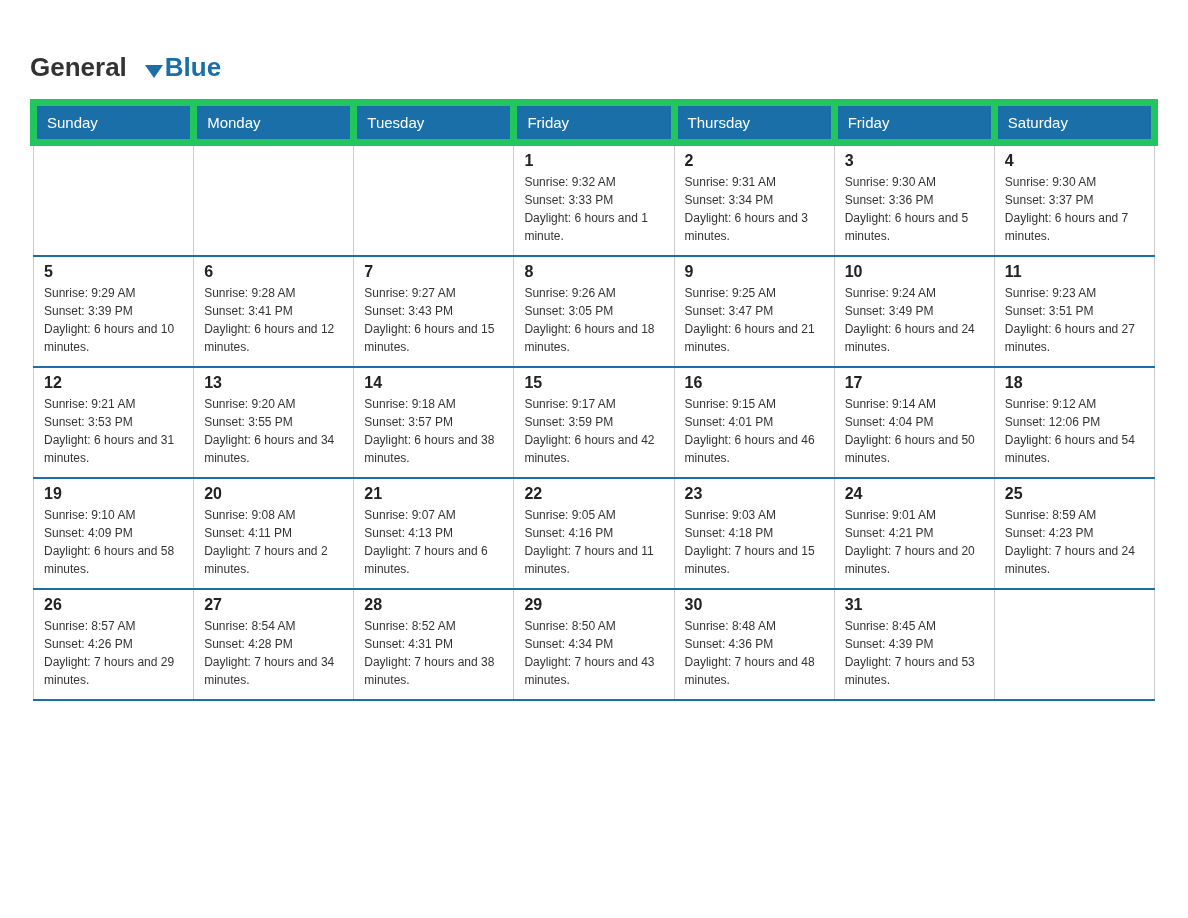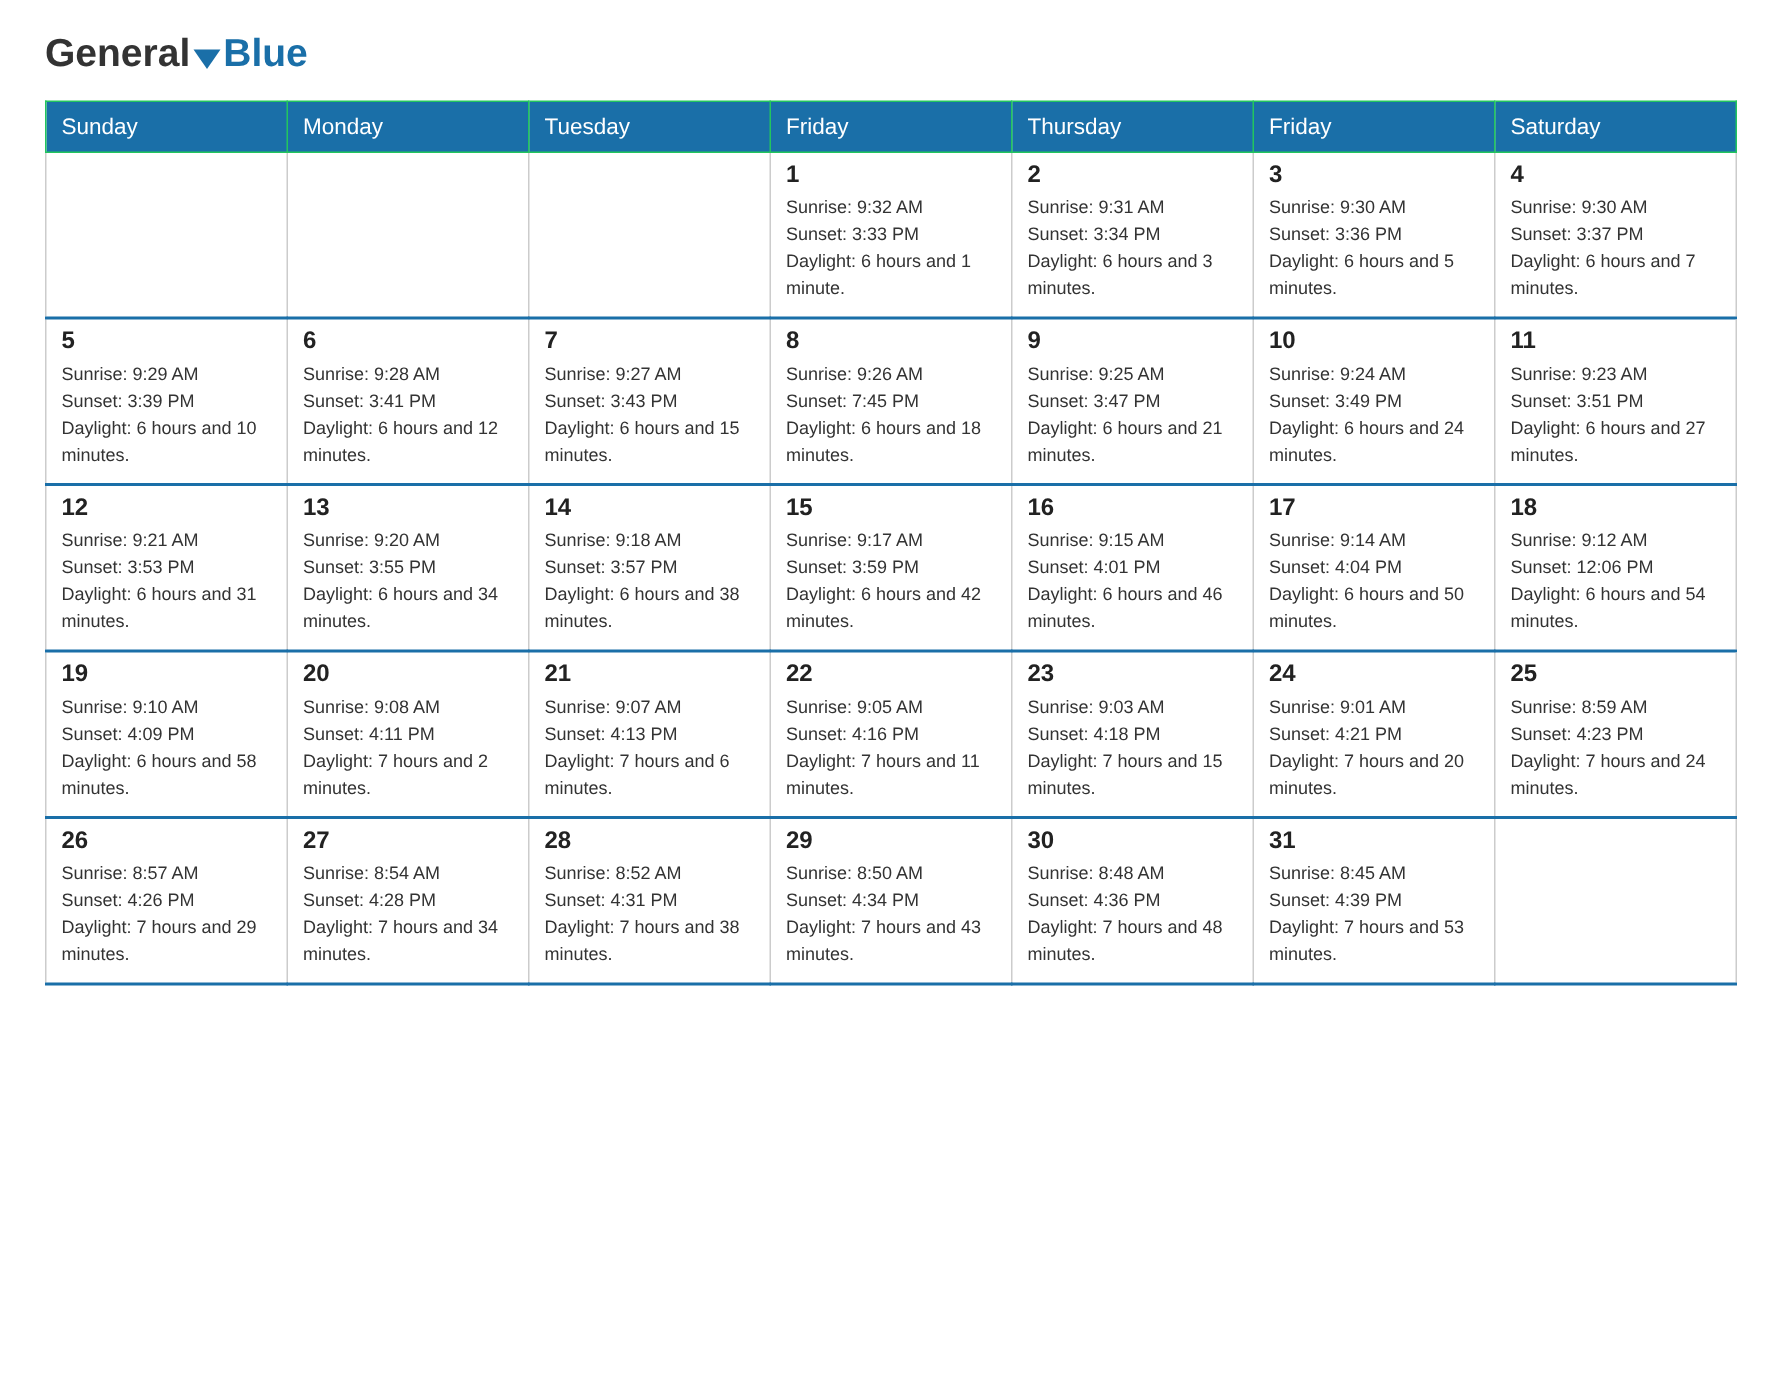--- a/index.html
+++ b/index.html
@@ -39,21 +39,21 @@
       width: 100%;
       border-collapse: collapse;
     }
     thead tr th {
       background: #1a6fa8;
       color: #fff;
       font-size: 15px;
       font-weight: normal;
       padding: 8px 10px;
       text-align: left;
-      border: 1px solid #22c55e;
+      border: 7px solid #22c55e;
     }
     tbody tr td {
       vertical-align: top;
       padding: 6px 10px 10px 10px;
       border: 1px solid #ccc;
       width: calc(100% / 7);
       min-height: 90px;
       font-size: 12.5px;
       color: #333;
     }
@@ -71,21 +71,22 @@
       font-size: 12px;
       color: #333;
       line-height: 1.5;
     }
     .empty-cell {
       background: #fff;
     }
     .logo-wrapper {
       display: flex;
       align-items: center;
-      gap: 0;
+      gap: 16px;
+      margin-top: 32px;
     }
     .logo-general {
       font-size: 26px;
       font-weight: bold;
       color: #333;
     }
     .logo-blue-line {
       font-size: 26px;
       font-weight: bold;
       color: #1a6fa8;
@@ -167,21 +168,21 @@
         </td>
         <td>
           <span class="day-num">7</span>
           <div class="day-info" style="white-space: pre-line;">Sunrise: 9:27 AM
 Sunset: 3:43 PM
 Daylight: 6 hours and 15 minutes.</div>
         </td>
         <td>
           <span class="day-num">8</span>
           <div class="day-info" style="white-space: pre-line;">Sunrise: 9:26 AM
-Sunset: 7:45 PM
+Sunset: 3:05 PM
 Daylight: 6 hours and 18 minutes.</div>
         </td>
         <td>
           <span class="day-num">9</span>
           <div class="day-info" style="white-space: pre-line;">Sunrise: 9:25 AM
 Sunset: 3:47 PM
 Daylight: 6 hours and 21 minutes.</div>
         </td>
         <td>
           <span class="day-num">10</span>

